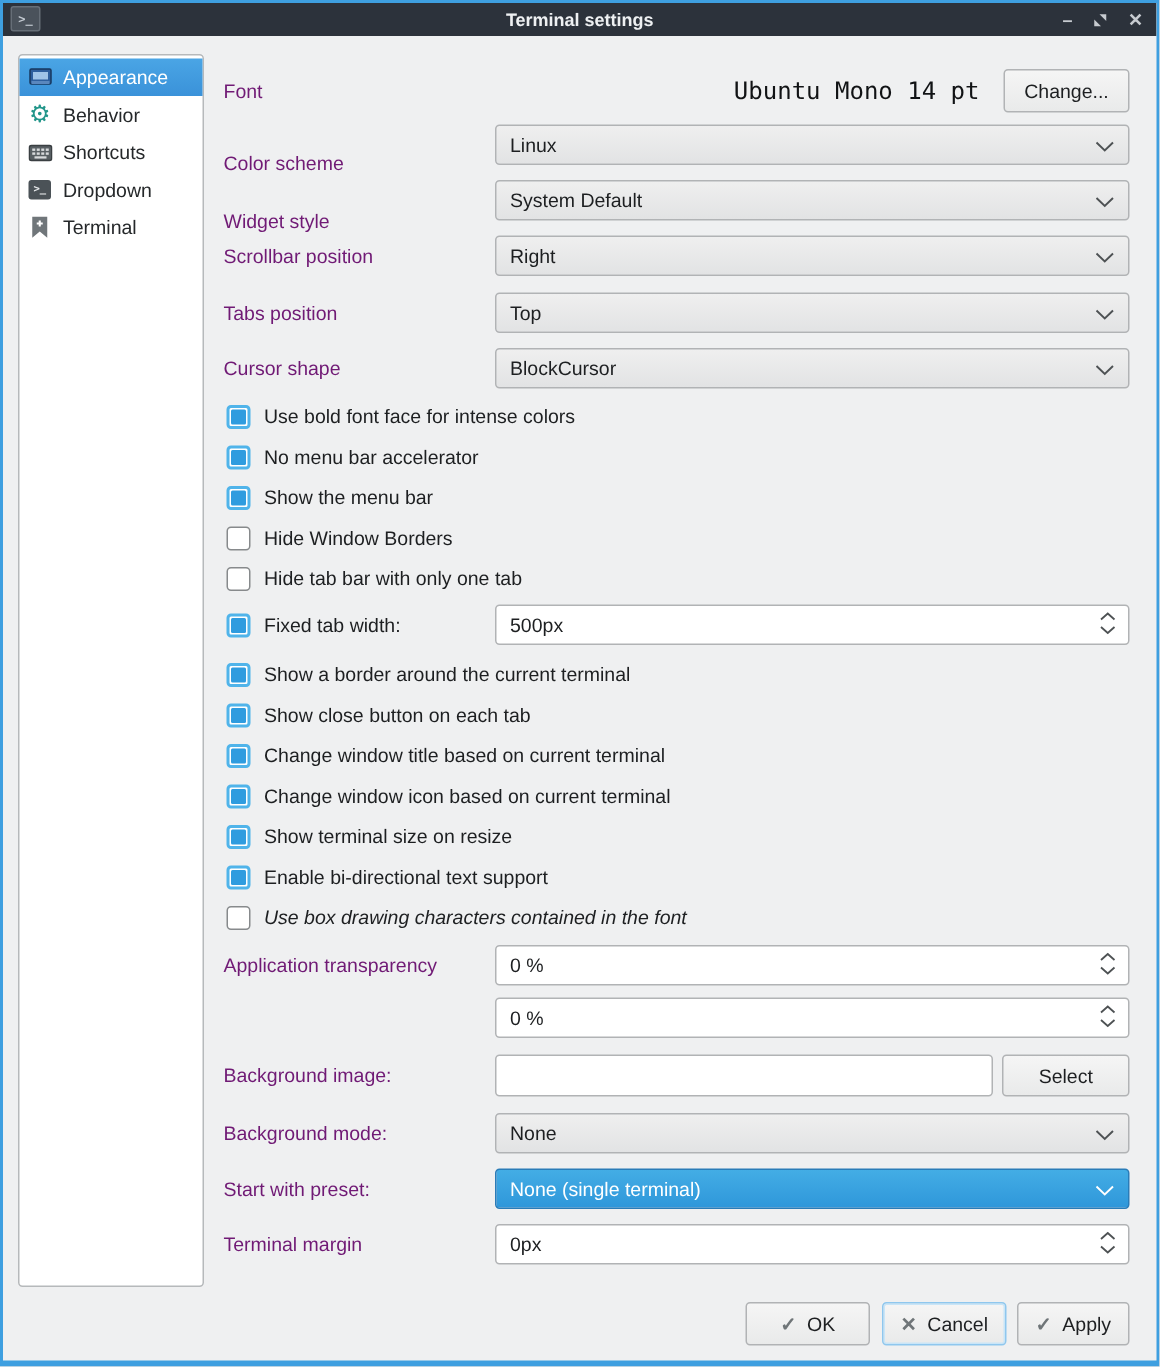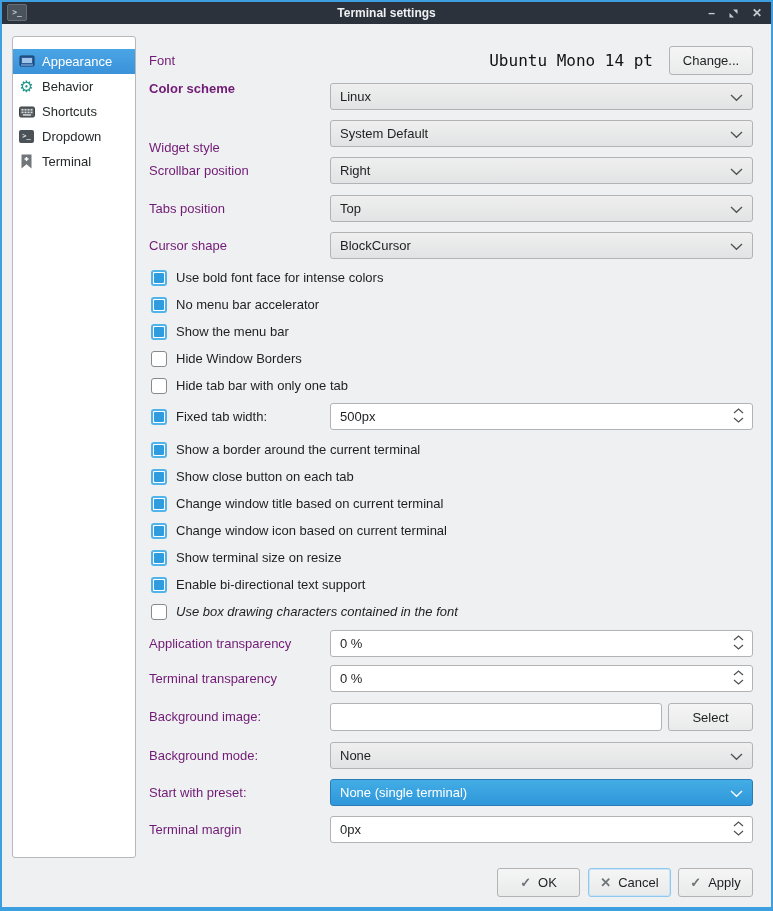--- a/index.html
+++ b/index.html
@@ -30,21 +30,21 @@
     position:absolute; right:9px; top:0; height:22px;
     display:flex; align-items:center; gap:13px;
   }
   .tb-btn{ color:#c7cbd0; font-size:12px; font-weight:bold; line-height:22px; cursor:default; }
   .tb-btn svg{ display:block; }
 
   
   .sidebar{
     position:absolute; left:10px; top:34px; width:124px; height:822px;
     background:#ffffff; border:1px solid #b6b9bb; border-radius:3px;
-    padding-top:12px;
+    padding-top:2px;
   }
   .side-item{
     height:25px; display:flex; align-items:center; gap:7px;
     padding-left:5px; font-size:13px; color:#25282a;
   }
   .side-item.selected{
     background:linear-gradient(#4aa5e5,#3a92d9); color:#ffffff;
   }
   .side-icon{ width:17px; height:17px; display:flex; align-items:center; justify-content:center; flex:0 0 17px; }
   .gear-glyph{ font-size:16px; color:#22968a; line-height:17px; }
@@ -179,21 +179,21 @@
       <span>Terminal</span>
     </div>
   </div>
 
   <div class="row-label" style="top:44px; height:29px; line-height:29px;">Font</div>
   <div class="mono-value">Ubuntu Mono 14 pt</div>
   <div class="btn" style="left:667px; top:44px; width:84px;">
     <span>Change...</span>
   </div>
 
-  <div class="row-label" style="top:73px;font-weight:bold;">Color scheme</div>
+  <div class="row-label" style="top:93px;">Color scheme</div>
   <div class="combo" style="top:81px;">
     <span>Linux</span>
     <svg class="chev" width="13" height="8" viewBox="0 0 13 8">
         <polyline points="1,1 6.5,6.3 12,1" fill="none" stroke="#4e5254" stroke-width="1.3"></polyline>
       </svg>
   </div>
 
   <div class="row-label" style="top:132px;">Widget style</div>
   <div class="combo" style="top:118px;">
     <span>System Default</span>
@@ -298,21 +298,20 @@
     <span class="spin-btns">
       <svg width="11" height="6" viewBox="0 0 11 6">
           <polyline points="1,5 5.5,1 10,5" fill="none" stroke="#4e5254" stroke-width="1.2"></polyline>
         </svg>
       <svg width="11" height="6" viewBox="0 0 11 6">
           <polyline points="1,1 5.5,5 10,1" fill="none" stroke="#4e5254" stroke-width="1.2"></polyline>
         </svg>
     </span>
   </div>
 
-  <div class="row-label" style="top:663px;">Terminal transparency</div>
   <div class="spin" style="top:663px;">
     <span>0 %</span>
     <span class="spin-btns">
       <svg width="11" height="6" viewBox="0 0 11 6">
           <polyline points="1,5 5.5,1 10,5" fill="none" stroke="#4e5254" stroke-width="1.2"></polyline>
         </svg>
       <svg width="11" height="6" viewBox="0 0 11 6">
           <polyline points="1,1 5.5,5 10,1" fill="none" stroke="#4e5254" stroke-width="1.2"></polyline>
         </svg>
     </span>

